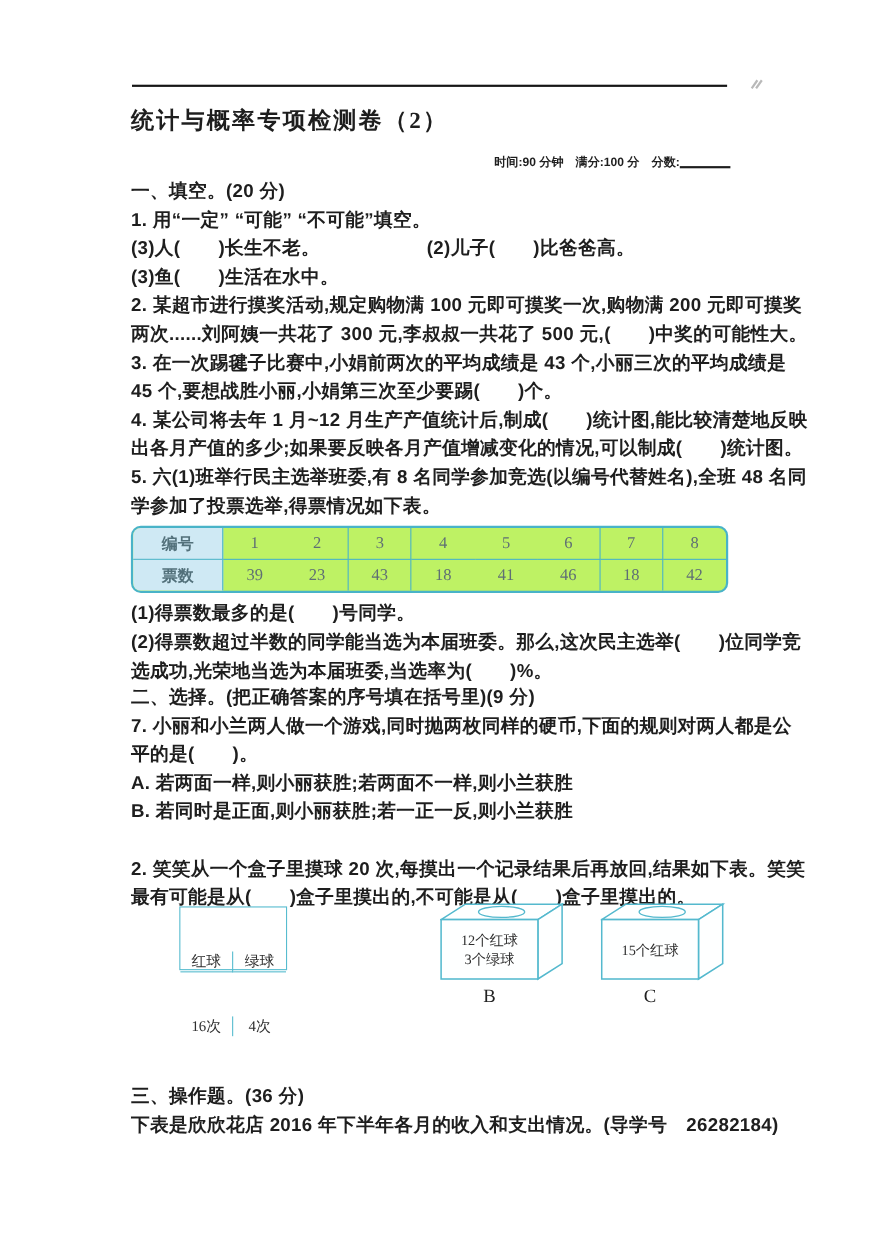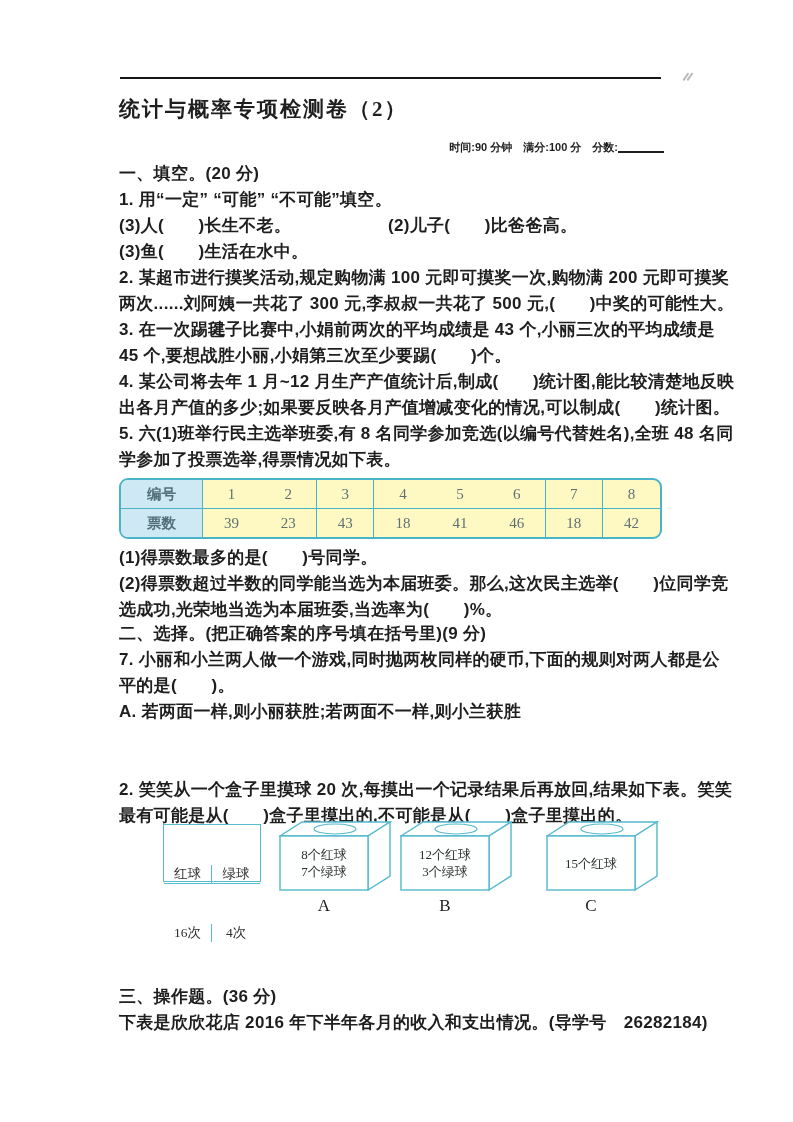--- a/index.html
+++ b/index.html
@@ -22,21 +22,21 @@
     position:absolute; right:2px; top:137px; text-align:center;
     font-size:11px; font-weight:600; white-space:nowrap;
   }
   .score-blank { display:inline-block; width:46px; height:14px; border-bottom:2px solid #1e1e1e; vertical-align:-2px; }
 
   .tline { position:absolute; left:0; font-size:17px; font-weight:600; white-space:nowrap; letter-spacing:0.3px; }
 
   
   .vtable {
     position:absolute; left:0px; top:478px; width:539px;
-    border:2px solid #49b3c8; border-radius:9px; overflow:hidden; background:#fef9c3;
+    border:2px solid #49b3c8; border-radius:9px; overflow:hidden; background:#bef264;
     display:grid; grid-template-columns:82px repeat(8, 1fr);
   }
   .vc { display:flex; align-items:center; justify-content:center; height:28px;
         font-family:"Liberation Serif", serif; font-size:15px; color:#5f6f74; }
   .vc.hd { background:#cfe9f4; color:#52707a; font-family:"Liberation Sans", sans-serif;
            font-weight:600; border-right:1.5px solid #49b3c8; font-size:14.5px; }
   .vc.sep { border-right:1.5px solid #49b3c8; }
   .vc.r1 { border-bottom:1.5px solid #49b3c8; }
 
   
@@ -116,45 +116,33 @@
     </div>
 
     <div class="tline" style="top:546px">(1)得票数最多的是(　　)号同学。</div>
     <div class="tline" style="top:572px">(2)得票数超过半数的同学能当选为本届班委。那么,这次民主选举(　　)位同学竞</div>
     <div class="tline" style="top:598px">选成功,光荣地当选为本届班委,当选率为(　　)%。</div>
 
     <div class="tline" style="top:622px">二、选择。(把正确答案的序号填在括号里)(9 分)</div>
     <div class="tline" style="top:648px">7. 小丽和小兰两人做一个游戏,同时抛两枚同样的硬币,下面的规则对两人都是公</div>
     <div class="tline" style="top:674px">平的是(　　)。</div>
     <div class="tline" style="top:700px">A. 若两面一样,则小丽获胜;若两面不一样,则小兰获胜</div>
+    <div class="tline" style="top:726px">B. 若同时是正面,则小丽获胜;若一正一反,则小兰获胜</div>
     <div class="tline" style="top:778px">2. 笑笑从一个盒子里摸球 20 次,每摸出一个记录结果后再放回,结果如下表。笑笑</div>
     <div class="tline" style="top:804px">最有可能是从(　　)盒子里摸出的,不可能是从(　　)盒子里摸出的。</div>
 
     <div class="figure">
 
       <div class="rtable">
         <div class="rc bb br">红球</div>
         <div class="rc bb">绿球</div>
         <div class="rc br">16次</div>
         <div class="rc">4次</div>
       </div>
 
-      <div class="boxwrap boxA">
-        <svg width="118" height="74" viewBox="0 0 118 74">
-          <polygon points="1,16 23,2 111,2 89,16" fill="#feffff" stroke="#54b9ce" stroke-width="1.4"></polygon>
-          <polygon points="89,16 111,2 111,56 89,70" fill="#feffff" stroke="#54b9ce" stroke-width="1.4"></polygon>
-          <rect x="1" y="16" width="88" height="54" fill="#feffff" stroke="#54b9ce" stroke-width="1.4"></rect>
-          <ellipse cx="56" cy="9" rx="21" ry="5" fill="#feffff" stroke="#54b9ce" stroke-width="1.2"></ellipse>
-        </svg>
-        <div class="box-text">
-          <span>8个红球</span>
-          <span>7个绿球</span>
-        </div>
-        <div class="box-label">A</div>
-      </div>
 
       <div class="boxwrap boxB">
         <svg width="118" height="74" viewBox="0 0 118 74">
           <polygon points="1,16 23,2 111,2 89,16" fill="#feffff" stroke="#54b9ce" stroke-width="1.4"></polygon>
           <polygon points="89,16 111,2 111,56 89,70" fill="#feffff" stroke="#54b9ce" stroke-width="1.4"></polygon>
           <rect x="1" y="16" width="88" height="54" fill="#feffff" stroke="#54b9ce" stroke-width="1.4"></rect>
           <ellipse cx="56" cy="9" rx="21" ry="5" fill="#feffff" stroke="#54b9ce" stroke-width="1.2"></ellipse>
         </svg>
         <div class="box-text">
           <span>12个红球</span>

